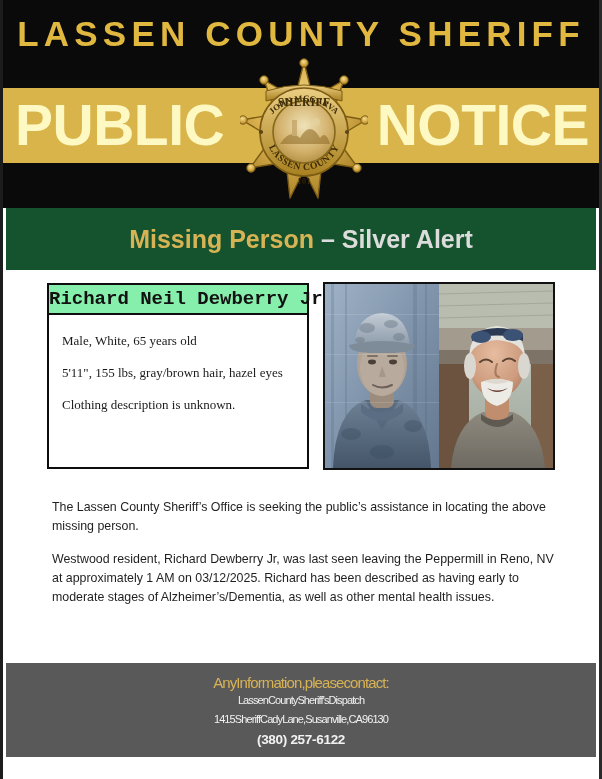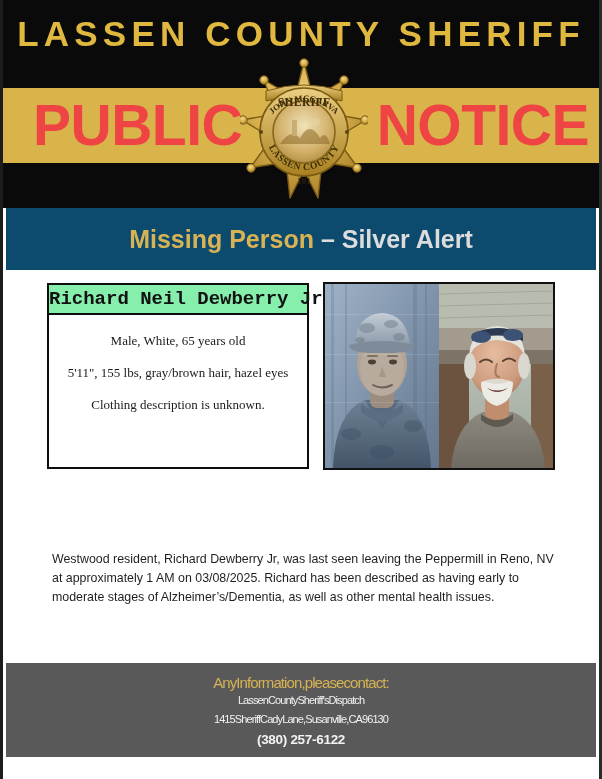--- a/index.html
+++ b/index.html
@@ -67,48 +67,47 @@
     width: 596px;
     height: 75px;
     background: #D9B44A;
   }
 
   .band-word {
     position: absolute;
     top: 88px;
     height: 75px;
     line-height: 75px;
-    color: #ef4444;
+    color: #fef9c3;
     font-family: "Liberation Sans", sans-serif;
     font-weight: 700;
     font-size: 57px;
     letter-spacing: -0.5px;
     white-space: nowrap;
-    margin-left: 18px;
   }
   .band-word.left  { left: 12px; }
   .band-word.right { right: 10px; }
 
   
   .badge {
     position: absolute;
     left: 237px;
     top: 58px;
     width: 128px;
     height: 144px;
   }
   .badge svg { display: block; width: 128px; height: 144px; }
 
   
   .title-bar {
     position: absolute;
     left: 6px; top: 208px;
     width: 590px;
     height: 62px;
-    background: #0c4a6e;
+    background: #14532d;
   }
   .title-text {
     position: absolute;
     left: 0; top: 0;
     width: 590px; height: 62px;
     line-height: 62px;
     text-align: center;
     font-family: "Liberation Sans", sans-serif;
     font-weight: 700;
     font-size: 25px;
@@ -143,21 +142,20 @@
     border-bottom: 2px solid #0d0d0d;
     text-align: center;
     font-family: Liberation Mono, monospace;
     font-weight: 700;
     font-size: 19px;
     color: #111111;
     white-space: nowrap;
   }
   .info-body {
     padding: 17px 13px 0 13px;
-    text-align: center;
     font-family: "Liberation Serif", serif;
     font-size: 13px;
     color: #1a1a1a;
     line-height: 17px;
   }
   .info-line { margin: 0 0 15px 0; }
   .info-line:last-child { margin-bottom: 0; }
 
   
   .photos {
@@ -457,22 +455,23 @@
           <path d="M42 98 Q58 92 74 98 Q74 118 58 122 Q42 118 42 98 Z" fill="#EDEBE5"></path>
           <path d="M45 97 Q58 93 71 97 Q58 103 45 97 Z" fill="#DDD9D1"></path>
 
           <path d="M48 104 Q58 112 69 104 Q58 109 48 104 Z" fill="#6E3F3A"></path>
 
           <path d="M42 130 Q58 142 74 130 L74 136 Q58 150 42 136 Z" fill="#5E5A52"></path>
         </svg>
       </div>
     </div>
 
-
-    <div class="para para-2">Westwood resident, Richard Dewberry Jr, was last seen leaving the Peppermill in Reno, NV at approximately 1 AM on 03/08/2025. Richard has been described as having early to moderate stages of Alzheimer’s/Dementia, as well as other mental health issues.</div>
+    <div class="para para-1">The Lassen County Sheriff’s Office is seeking the public’s assistance in locating the above missing person.</div>
+
+    <div class="para para-2">Westwood resident, Richard Dewberry Jr, was last seen leaving the Peppermill in Reno, NV at approximately 1 AM on 03/12/2025. Richard has been described as having early to moderate stages of Alzheimer’s/Dementia, as well as other mental health issues.</div>
   </div>
 
   <div class="footer">
     <div class="footer-head">AnyInformation,pleasecontact:</div>
     <div class="footer-line">LassenCountySheriff'sDispatch</div>
     <div class="footer-line">1415SheriffCadyLane,Susanville,CA96130</div>
     <div class="footer-phone">(380)  257-6122</div>
   </div>
 
   <div class="footer-bottom"></div>

